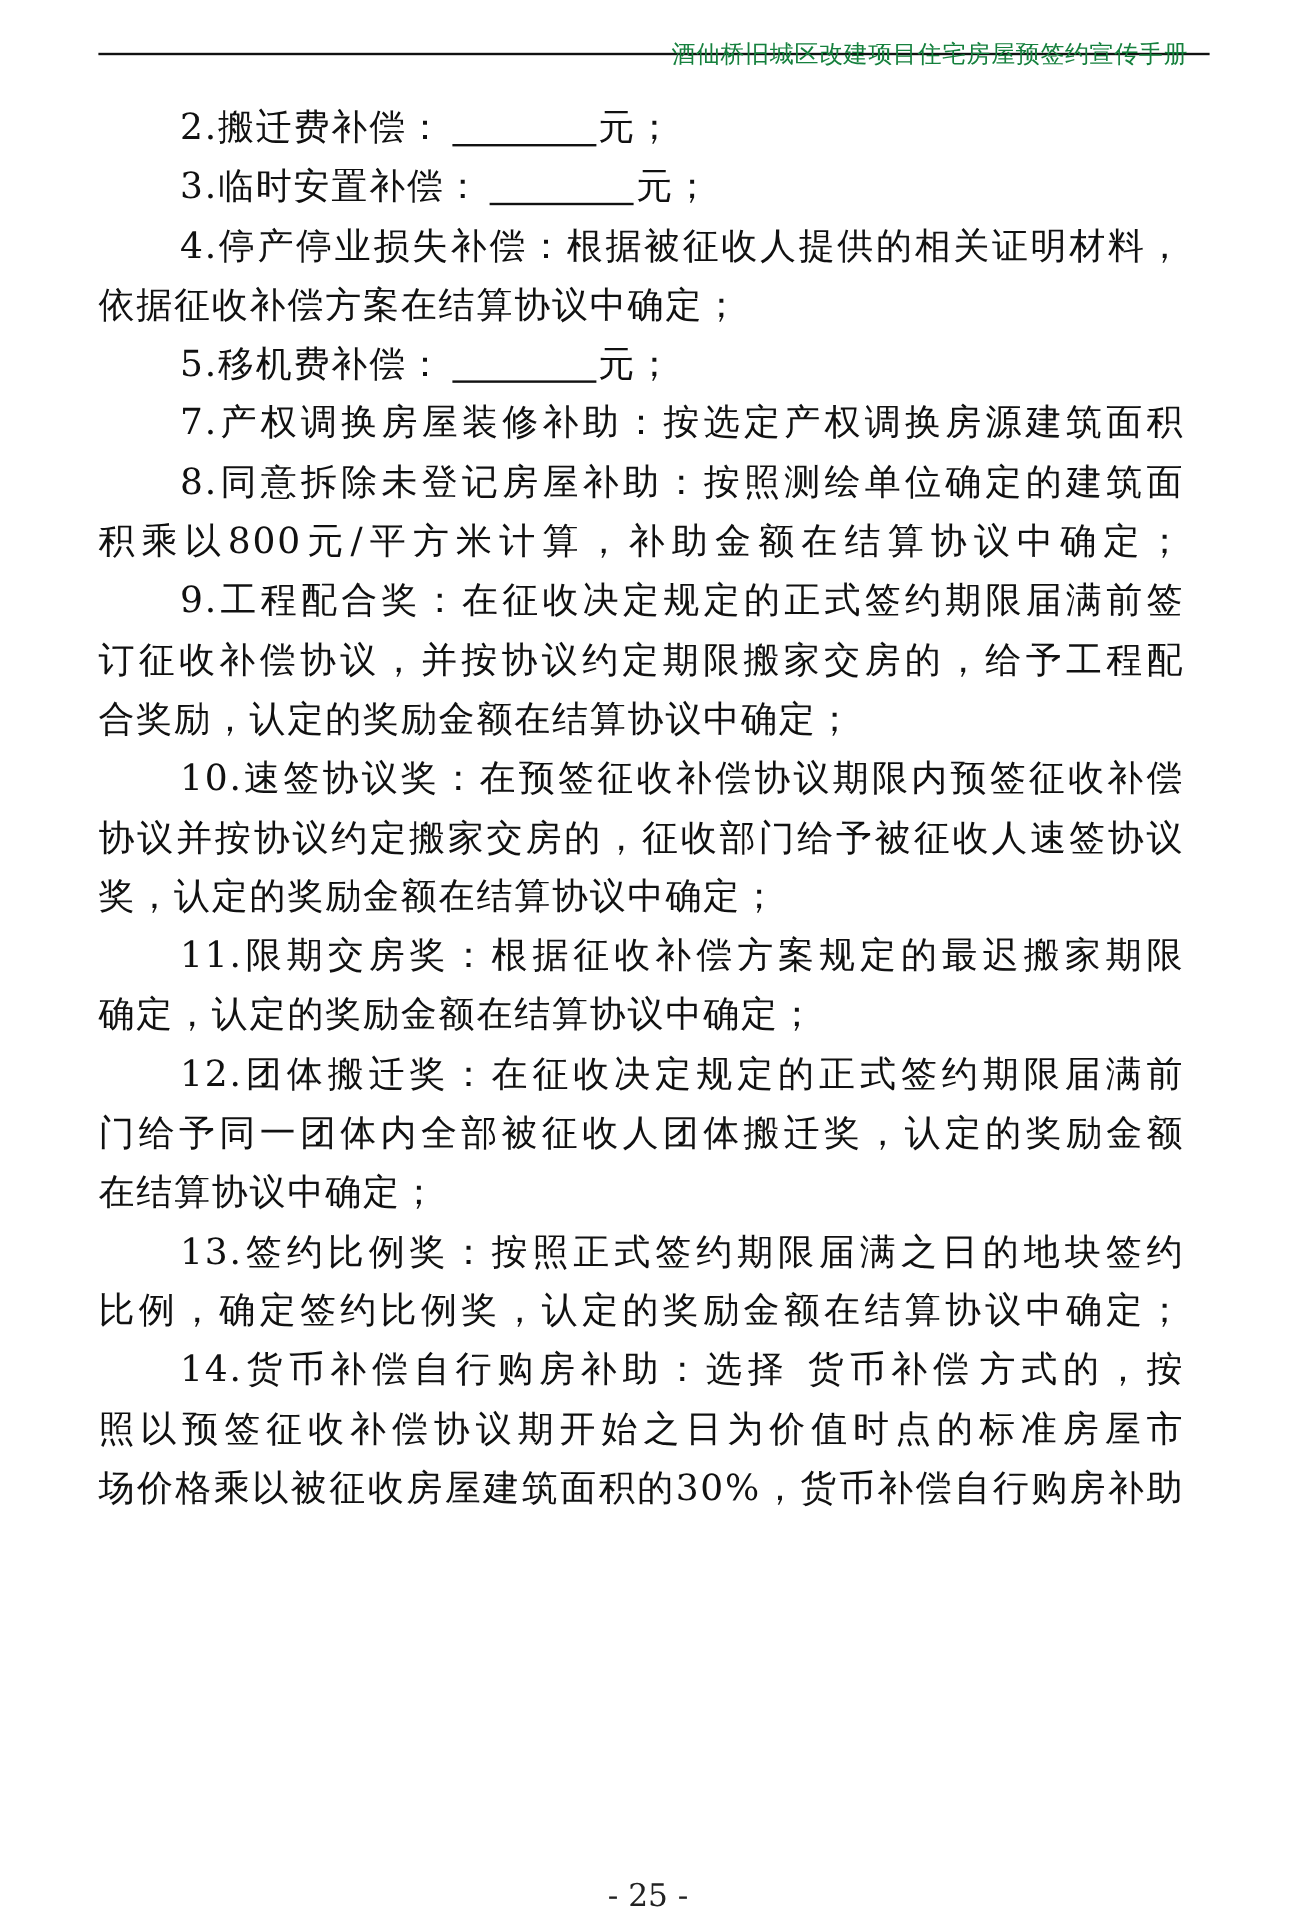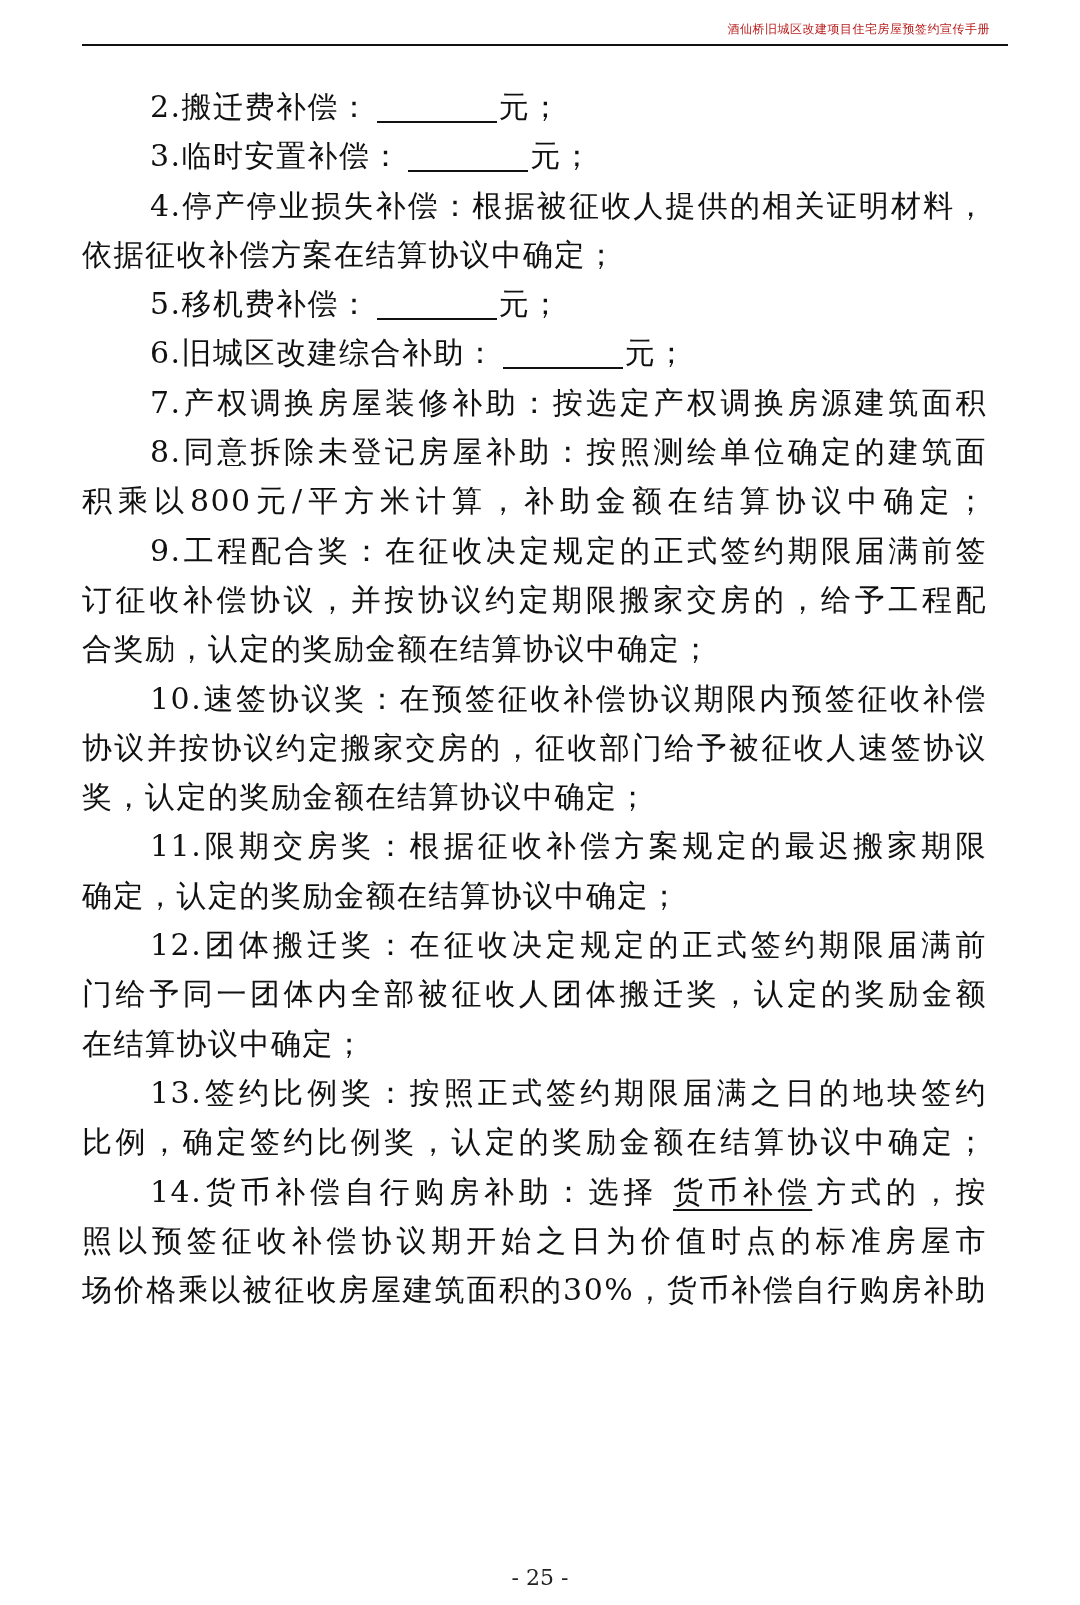--- a/index.html
+++ b/index.html
@@ -1,55 +1,52 @@
 <!DOCTYPE html>
 <html><head>
 <meta charset="utf-8">
 <style>
   html, body { margin: 0; padding: 0; background: #ffffff; }
   body { width: 1080px; height: 1605px; position: relative; overflow: hidden;
          font-family: "DejaVu Serif", "Liberation Serif", serif; color: #111; }
   .header { position: absolute; left: 82px; top: 18px; width: 926px; height: 26px;
             border-bottom: 2px solid #111; }
-  .header-title { position: absolute; right: 18px; top: 3px; font-size: 12px;
-                  color: #b91c1c; letter-spacing: 0.5px; white-space: nowrap; }
+  .header-title { position: absolute; right: 18px; top: 14px; font-size: 20px;
+                  color: #15803d; letter-spacing: 0.5px; white-space: nowrap; }
   .body-text { position: absolute; left: 82px; top: 82px; width: 905px; }
   .line { height: 49.3px; line-height: 49.3px; font-size: 30px;
           white-space: nowrap; letter-spacing: 1.5px; text-align: justify;
           text-align-last: justify; }
   .line.short { text-align: right; text-align-last: left; }
   .indent { padding-left: 68px; }
   .blank { display: inline-block; width: 120px; border-bottom: 2px solid #111;
            height: 30px; vertical-align: -6px; margin: 0 2px 0 6px; }
-  .ul { text-decoration: underline; text-underline-offset: 7px;
+  .ul { text-underline-offset: 7px;
         text-decoration-thickness: 2px; padding: 0 4px; margin-left: 11px; }
   .footer { position: absolute; left: 0; width: 1080px; top: 1565px; text-align: center;
-            font-size: 22px; color: #222; }
+            font-size: 26px; color: #222; }
 </style>
 </head>
 <body>
 
 <div class="header">
   <span class="header-title">酒仙桥旧城区改建项目住宅房屋预签约宣传手册</span>
 </div>
 
 <div class="body-text">
   <div class="line short indent">
     <span>2.搬迁费补偿：</span><span class="blank"></span><span>元；</span>
   </div>
   <div class="line short indent">
     <span>3.临时安置补偿：</span><span class="blank"></span><span>元；</span>
   </div>
   <div class="line indent">4.停产停业损失补偿：根据被征收人提供的相关证明材料，</div>
   <div class="line short">依据征收补偿方案在结算协议中确定；</div>
   <div class="line short indent">
     <span>5.移机费补偿：</span><span class="blank"></span><span>元；</span>
-  </div>
-  <div class="line short indent">
-    <span>6.旧城区改建综合补助：</span><span class="blank"></span><span>元；</span>
   </div>
   <div class="line indent">7.产权调换房屋装修补助：按选定产权调换房源建筑面积</div>
   <div class="line indent">8.同意拆除未登记房屋补助：按照测绘单位确定的建筑面</div>
   <div class="line">积乘以800元/平方米计算，补助金额在结算协议中确定；</div>
   <div class="line indent">9.工程配合奖：在征收决定规定的正式签约期限届满前签</div>
   <div class="line">订征收补偿协议，并按协议约定期限搬家交房的，给予工程配</div>
   <div class="line short">合奖励，认定的奖励金额在结算协议中确定；</div>
   <div class="line indent">10.速签协议奖：在预签征收补偿协议期限内预签征收补偿</div>
   <div class="line">协议并按协议约定搬家交房的，征收部门给予被征收人速签协议</div>
   <div class="line short">奖，认定的奖励金额在结算协议中确定；</div>

